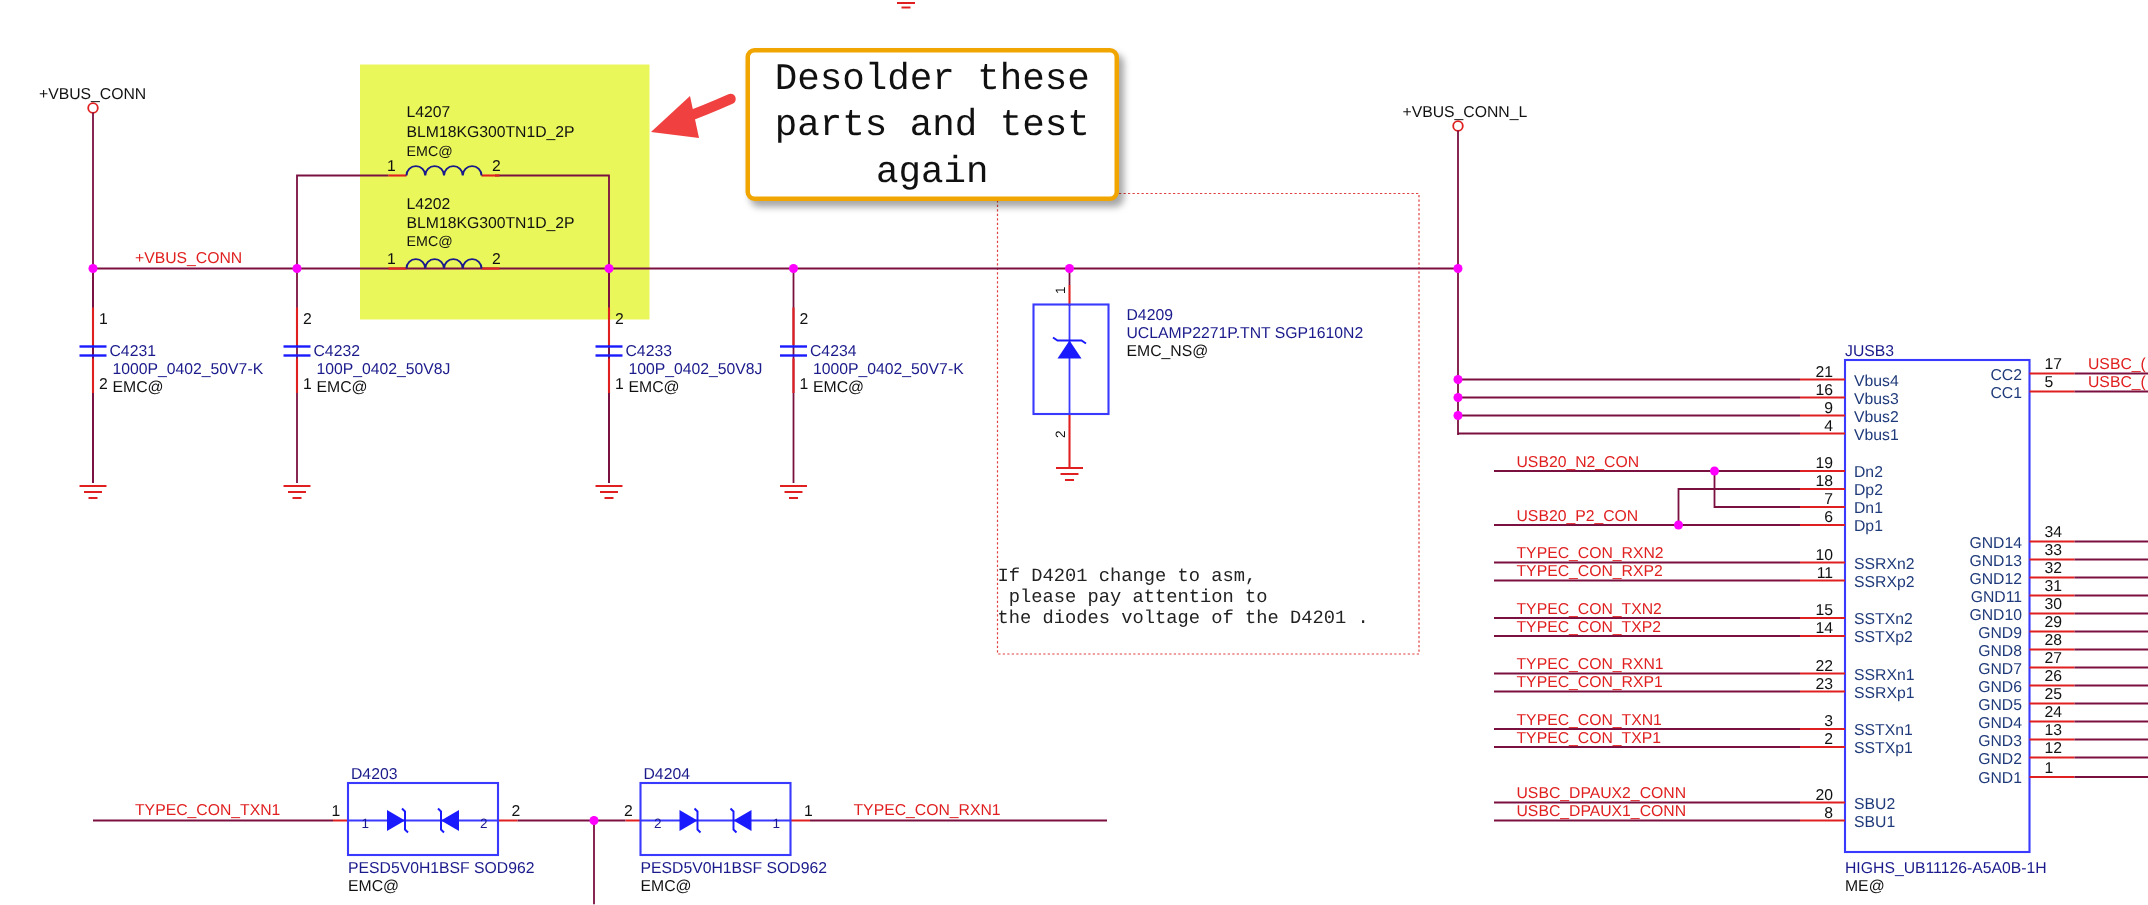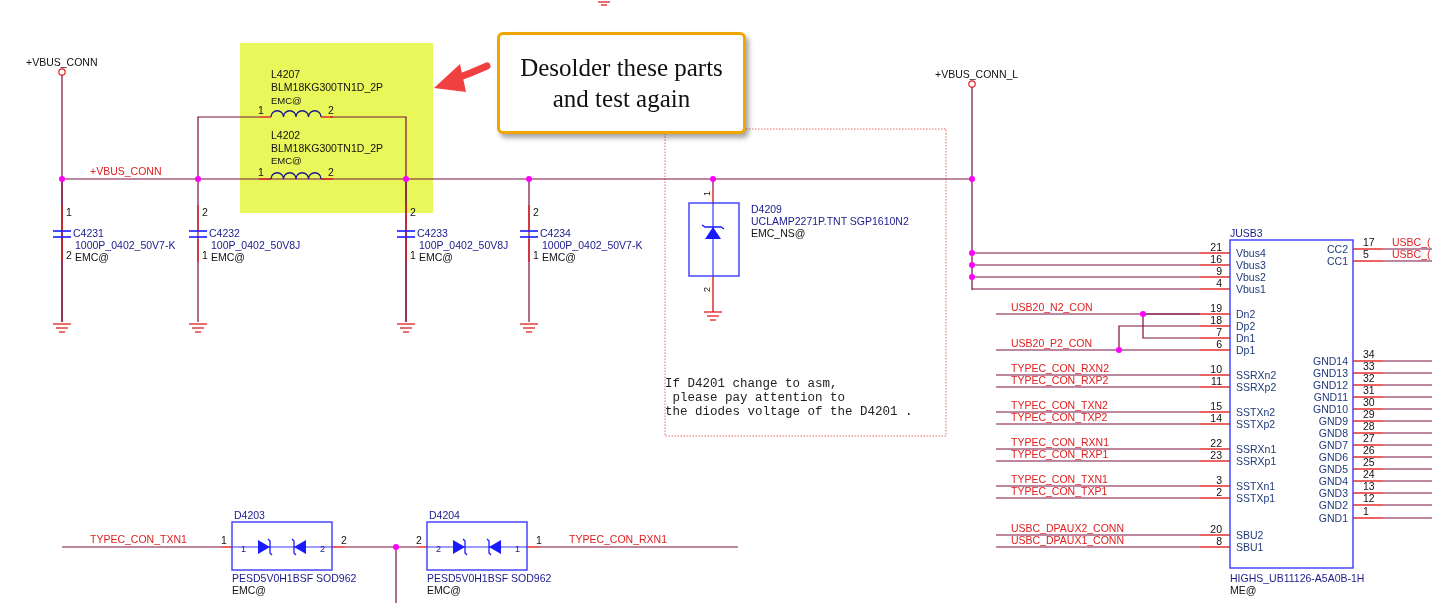--- a/index.html
+++ b/index.html
@@ -13,21 +13,21 @@
   .mono { font-family:"Liberation Mono", monospace; font-size:12.5px; fill:#222; }
   .wire { stroke:#7a1040; stroke-width:1.2; fill:none; }
   .pin { stroke:#e02020; stroke-width:1.4; fill:none; }
   .box { stroke:#3a3aff; stroke-width:1.4; fill:none; }
   .dot { fill:#ff00ff; }
   .callout {
     position:absolute; left:497px; top:32px; width:249px; height:102px;
     border:3px solid #f0a500; border-radius:6px; background:#fff;
     box-shadow:3px 4px 5px rgba(0,0,0,0.35);
     display:flex; align-items:center; justify-content:center; text-align:center;
-    font-family:Liberation Serif, serif; font-size:25px; line-height:31px; color:#111;
+    font-family:Liberation Mono, monospace; font-size:25px; line-height:31px; color:#111;
     box-sizing:border-box; padding:0 10px;
   }
 </style>
 </head>
 <body>
 
 <svg id="sch" width="1432" height="603" viewBox="0 0 1432 603" xmlns="http://www.w3.org/2000/svg">
 
   <rect x="240" y="43" width="193" height="170" fill="#e9f75a"></rect>
 

